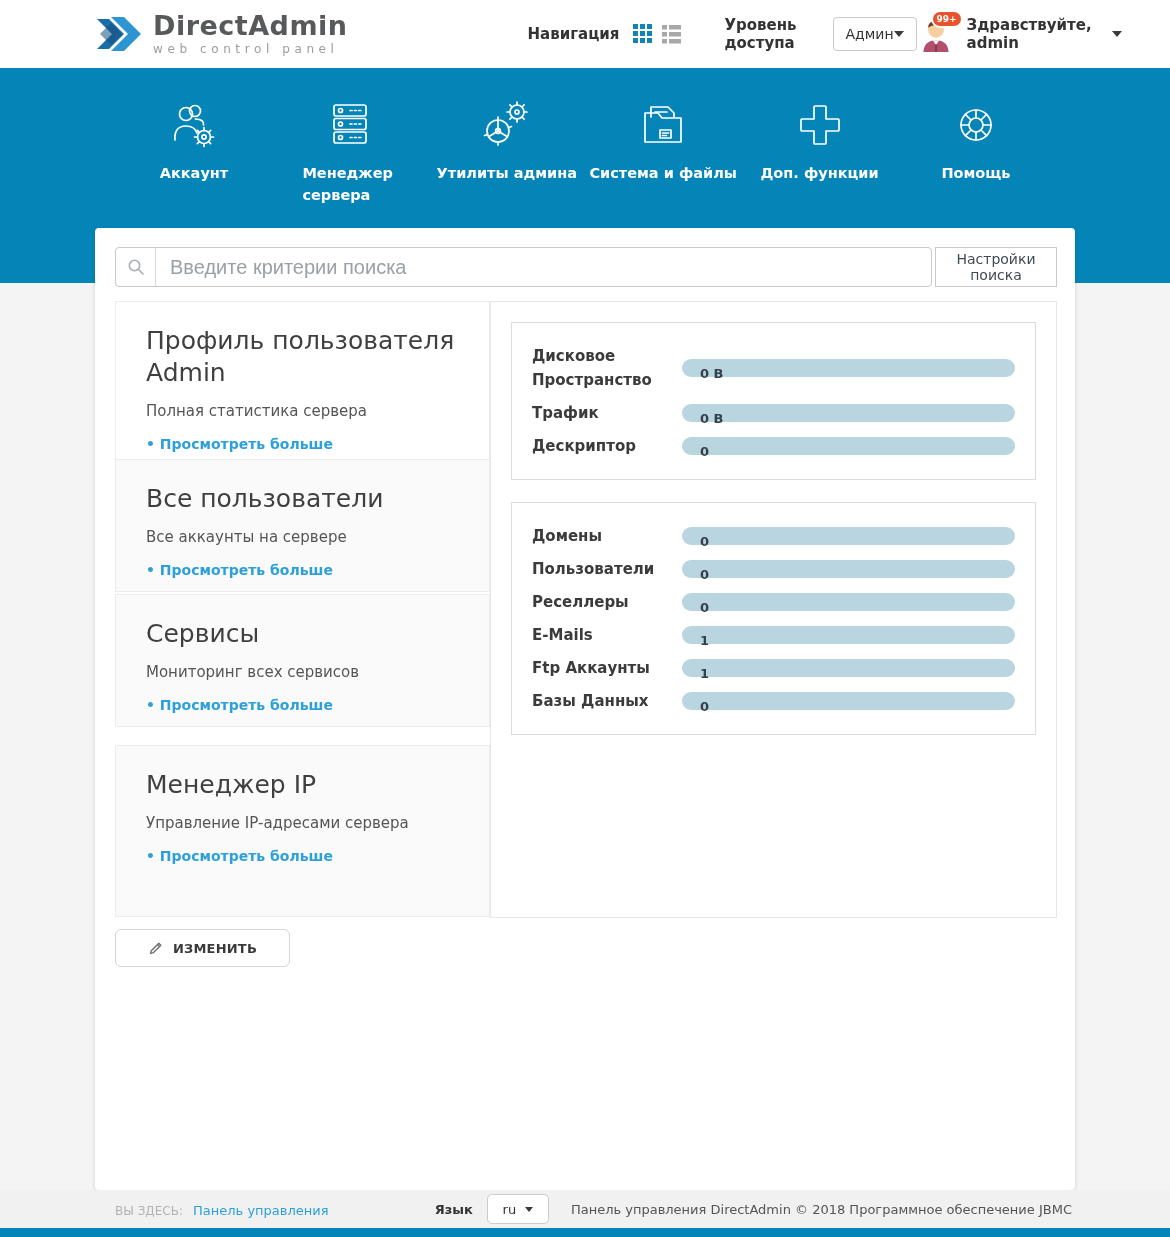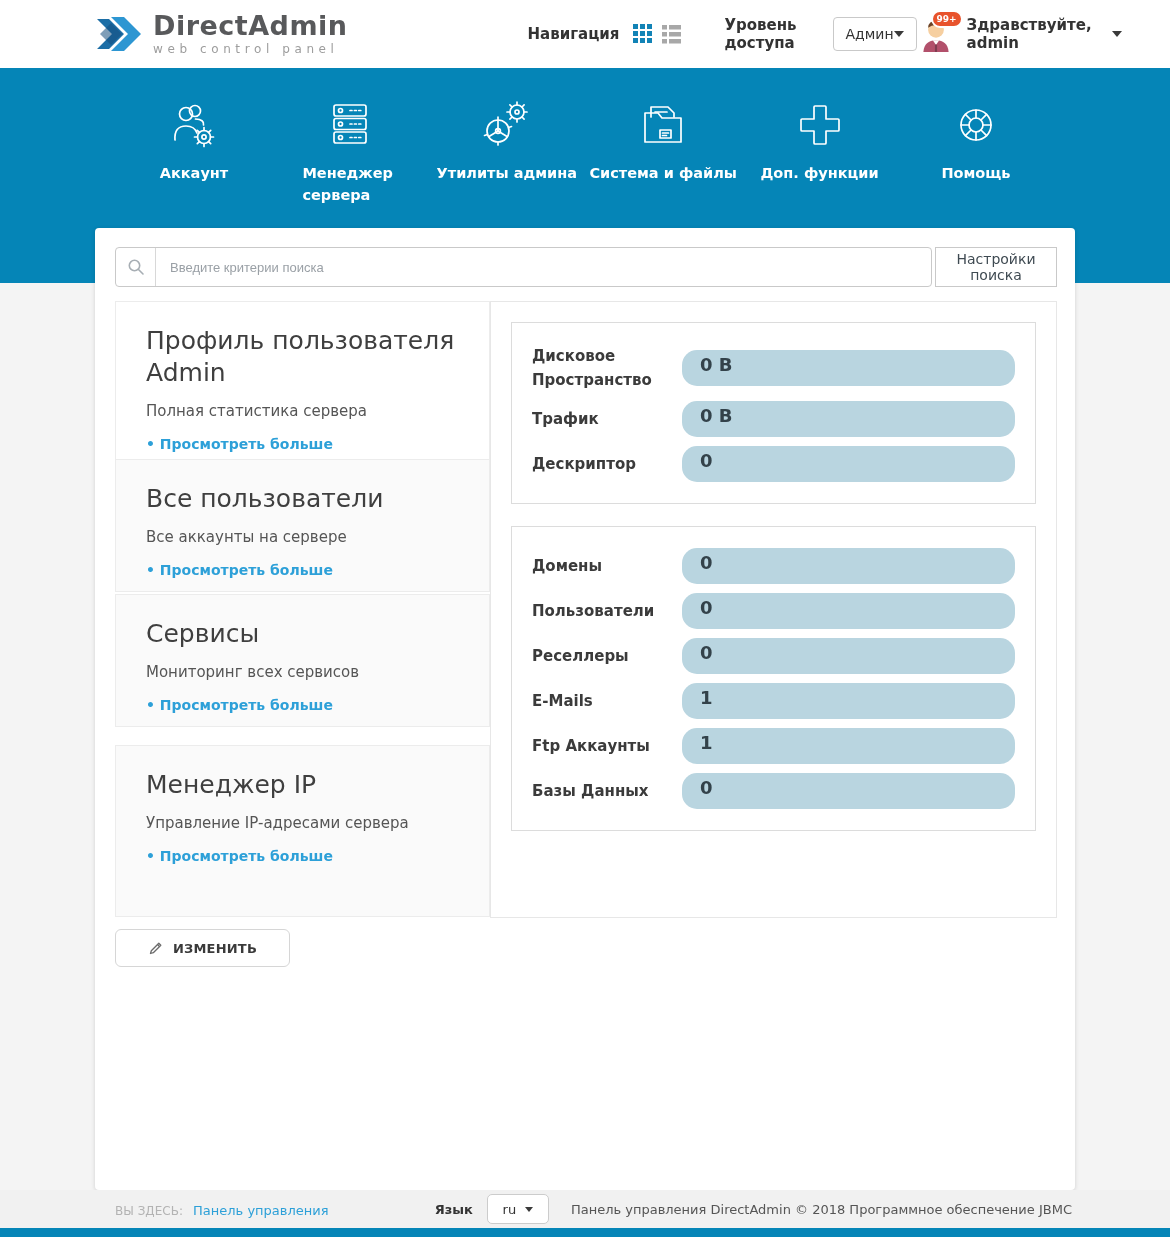--- a/index.html
+++ b/index.html
@@ -36,21 +36,21 @@
   .nav-icon { height:56px; display:flex; align-items:flex-end; justify-content:center; }
   .nav-label { margin-top:12px; font-size:14.5px; font-weight:bold; color:#fff; line-height:1.55; }
   .nav-item:nth-child(2) .nav-label { max-width:96px; }
 
   
   .card { width:980px; margin:-55px auto 0; background:#fff; border-radius:4px;
     box-shadow:0 1px 4px rgba(0,0,0,.15); min-height:962px; padding:19px 18px 20px 20px; position:relative; }
   .search-row { display:flex; gap:3px; }
   .search-box { flex:1; height:40px; border:1px solid #c9c9c9; border-radius:4px; background:#fff; display:flex; align-items:center; }
   .search-icon-wrap { width:40px; height:100%; border-right:1px solid #d8d8d8; display:flex; align-items:center; justify-content:center; }
-  .search-input { flex:1; border:none; outline:none; padding:0 14px; font-size:13px; color:#444; background:transparent; }
+  .search-input { flex:1; border:none; outline:none; padding:0 14px; font-size:20px; color:#444; background:transparent; }
   .search-input::placeholder { color:#9aa0a6; }
   .search-settings-btn { width:122px; height:40px; border:1px solid #c9c9c9; border-radius:0; background:#fff;
     font-size:14px; color:#3f4a52; font-family:inherit; cursor:pointer; }
 
   .content { display:flex; margin-top:14px; align-items:flex-start; }
   .left-col { width:375px; }
   .section { border:1px solid #ececec; padding:23px 30px 20px; background:#fafafa; }
   .section.first { background:#fff; height:159px; }
   .section.s2 { margin-top:-1px; height:133px; }
   .section.s3 { margin-top:2px; height:133px; }
@@ -58,22 +58,22 @@
   .sec-title { font-size:25px; font-weight:400; color:#3f3f3f; line-height:1.28; }
   .sec-sub { font-size:15px; color:#555; margin-top:13px; }
   .sec-link { display:inline-block; margin-top:16px; font-size:14px; font-weight:bold; color:#2da0d8; text-decoration:none; cursor:pointer; }
   .sec-link::before { content:"• "; }
 
   .right-col { width:567px; border:1px solid #e7e7e7; background:#fff; height:617px; padding:20px; }
   .stat-box { border:1px solid #dcdcdc; padding:12px 20px; }
   .stat-box + .stat-box { margin-top:22px; }
   .stat-row { display:flex; align-items:center; margin:9px 0; }
   .stat-label { width:150px; flex-shrink:0; font-size:15px; font-weight:600; color:#3b3b3b; line-height:1.6; }
-  .stat-pill { flex:1; background:#b9d5e0; border-radius:15px; height:36px; line-height:30px;
-    padding-left:18px; font-size:18px; font-weight:600; color:#33424a; }
+  .stat-pill { flex:1; background:#b9d5e0; border-radius:15px; height:18px; line-height:30px;
+    padding-left:18px; font-size:13px; font-weight:600; color:#33424a; }
 
   .actions { display:flex; gap:13px; margin-top:12px; }
   .btn { height:38px; background:#fff; border:1px solid #d6d6d6; border-radius:6px; cursor:pointer;
     display:flex; align-items:center; justify-content:center; gap:9px;
     font-size:13px; font-weight:bold; color:#3a3a3a; letter-spacing:.2px; font-family:inherit; }
   .btn.edit { width:175px; } .btn.add { width:177px; }
 
   
   .footer { position:absolute; left:0; bottom:0; width:1170px; background:#f1f1f1; }
   .footer-row { height:38px; display:flex; align-items:center; padding:0 98px 0 115px; }

